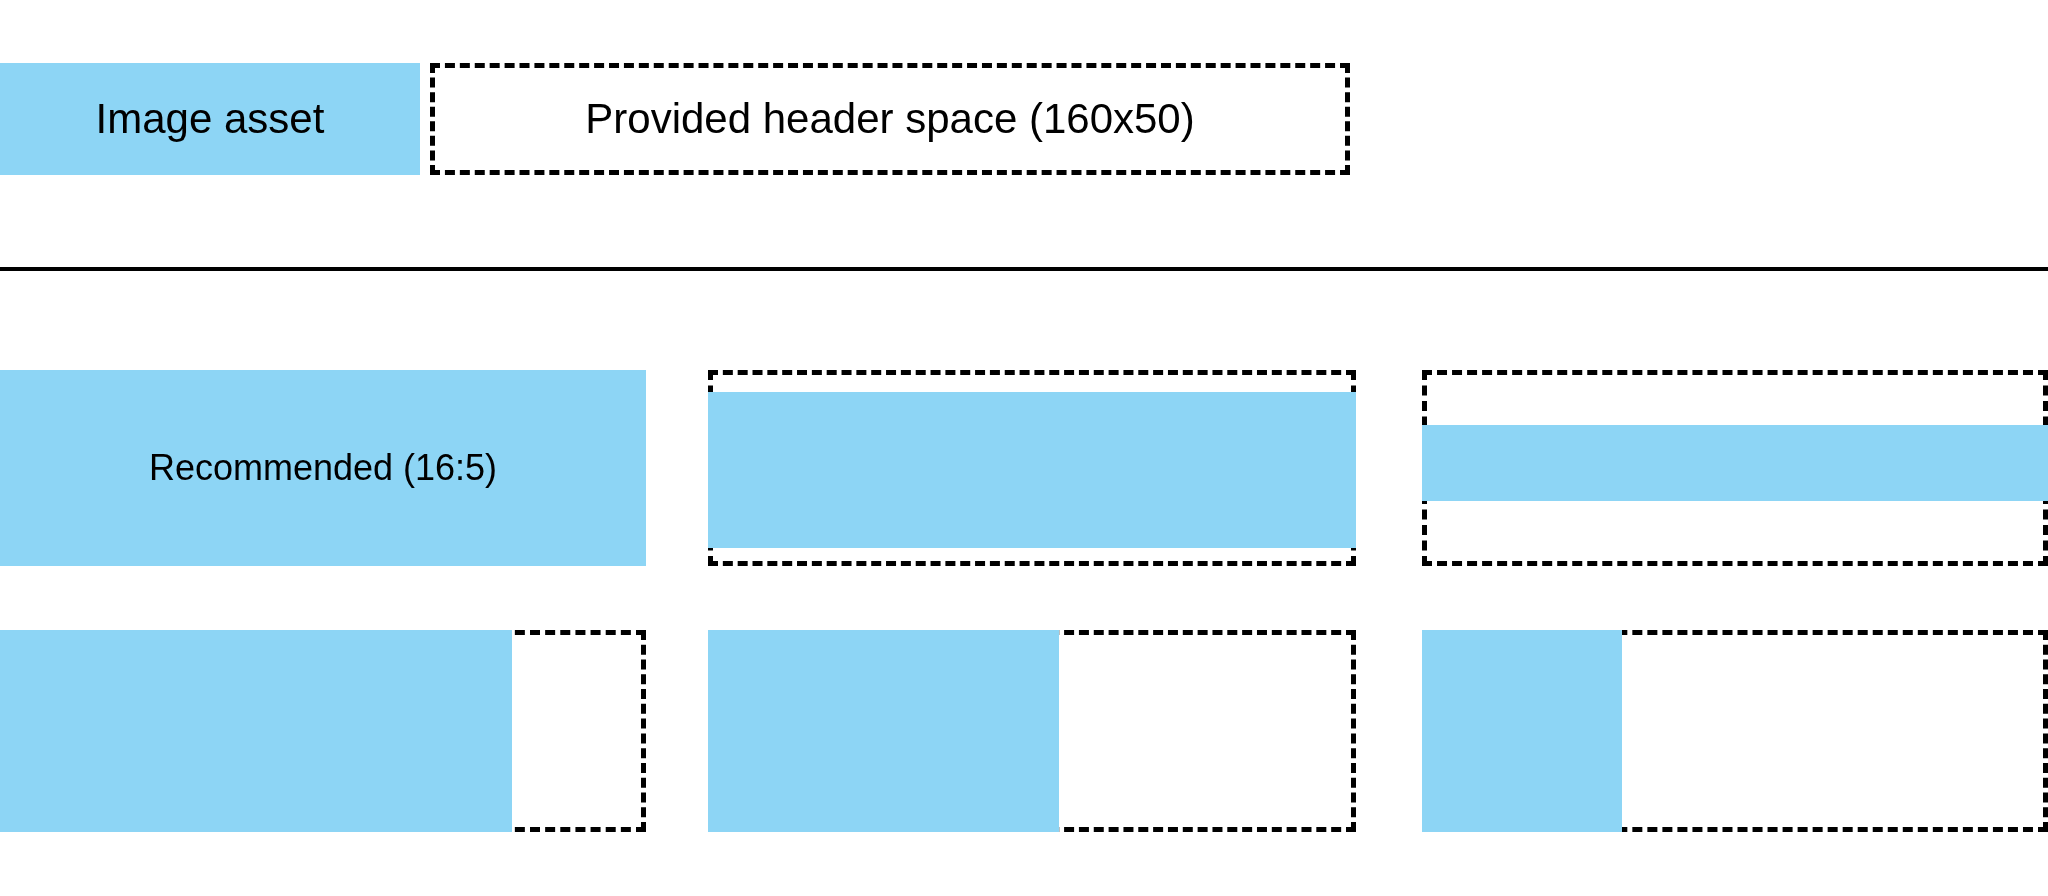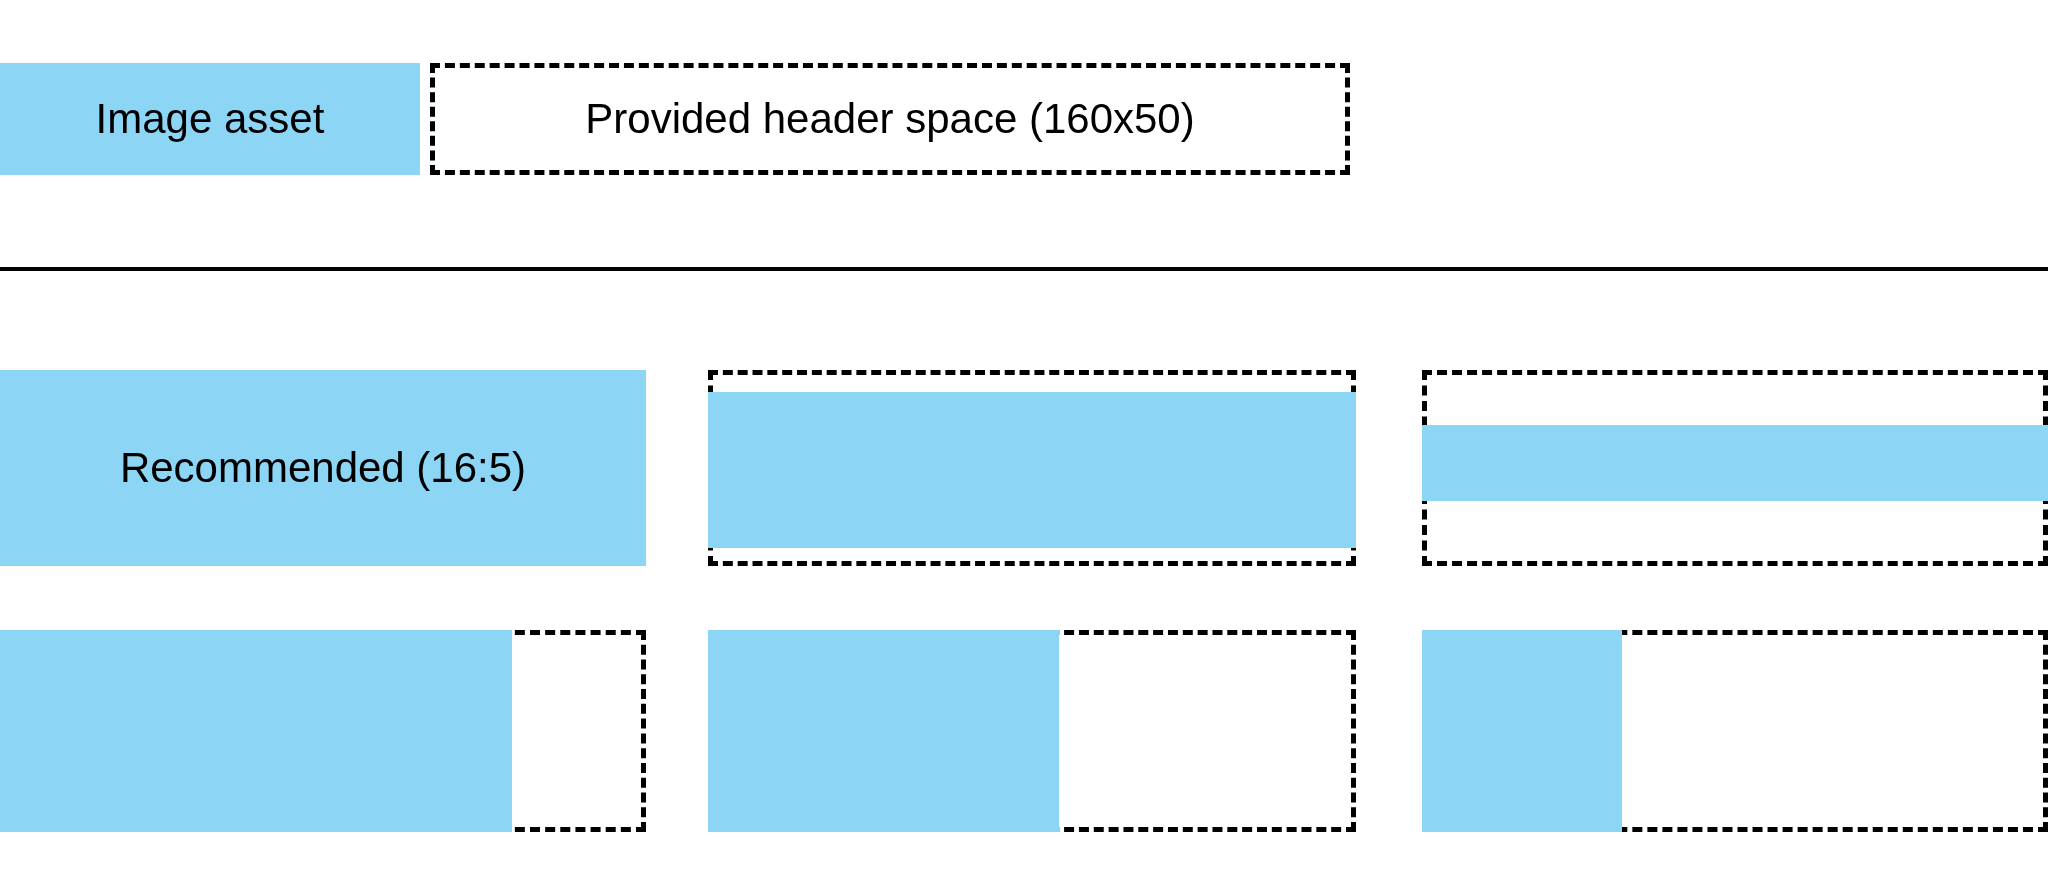--- a/index.html
+++ b/index.html
@@ -40,21 +40,21 @@
     border:5px dashed var(--ink-black);
     display:flex;align-items:center;justify-content:center;
     background:var(--page-bg);
   }
   .r1{top:370px;height:196px;}
   .r2{top:630px;height:202px;}
   .c1{left:0;width:646px;}
   .c2{left:708px;width:648px;}
   .c3{left:1422px;width:626px;}
   .fill{position:absolute;background:var(--asset-blue);z-index:0;}
-  .cell-label{position:relative;z-index:1;font-size:42px;line-height:1;white-space:nowrap;}
+  .cell-label{position:relative;z-index:1;font-size:36px;line-height:1;white-space:nowrap;}
 </style>
 </head>
 <body>
 
 <div class="canvas">
 
   <div class="swatch">
     <span class="legend-label">Image asset</span>
   </div>
 

